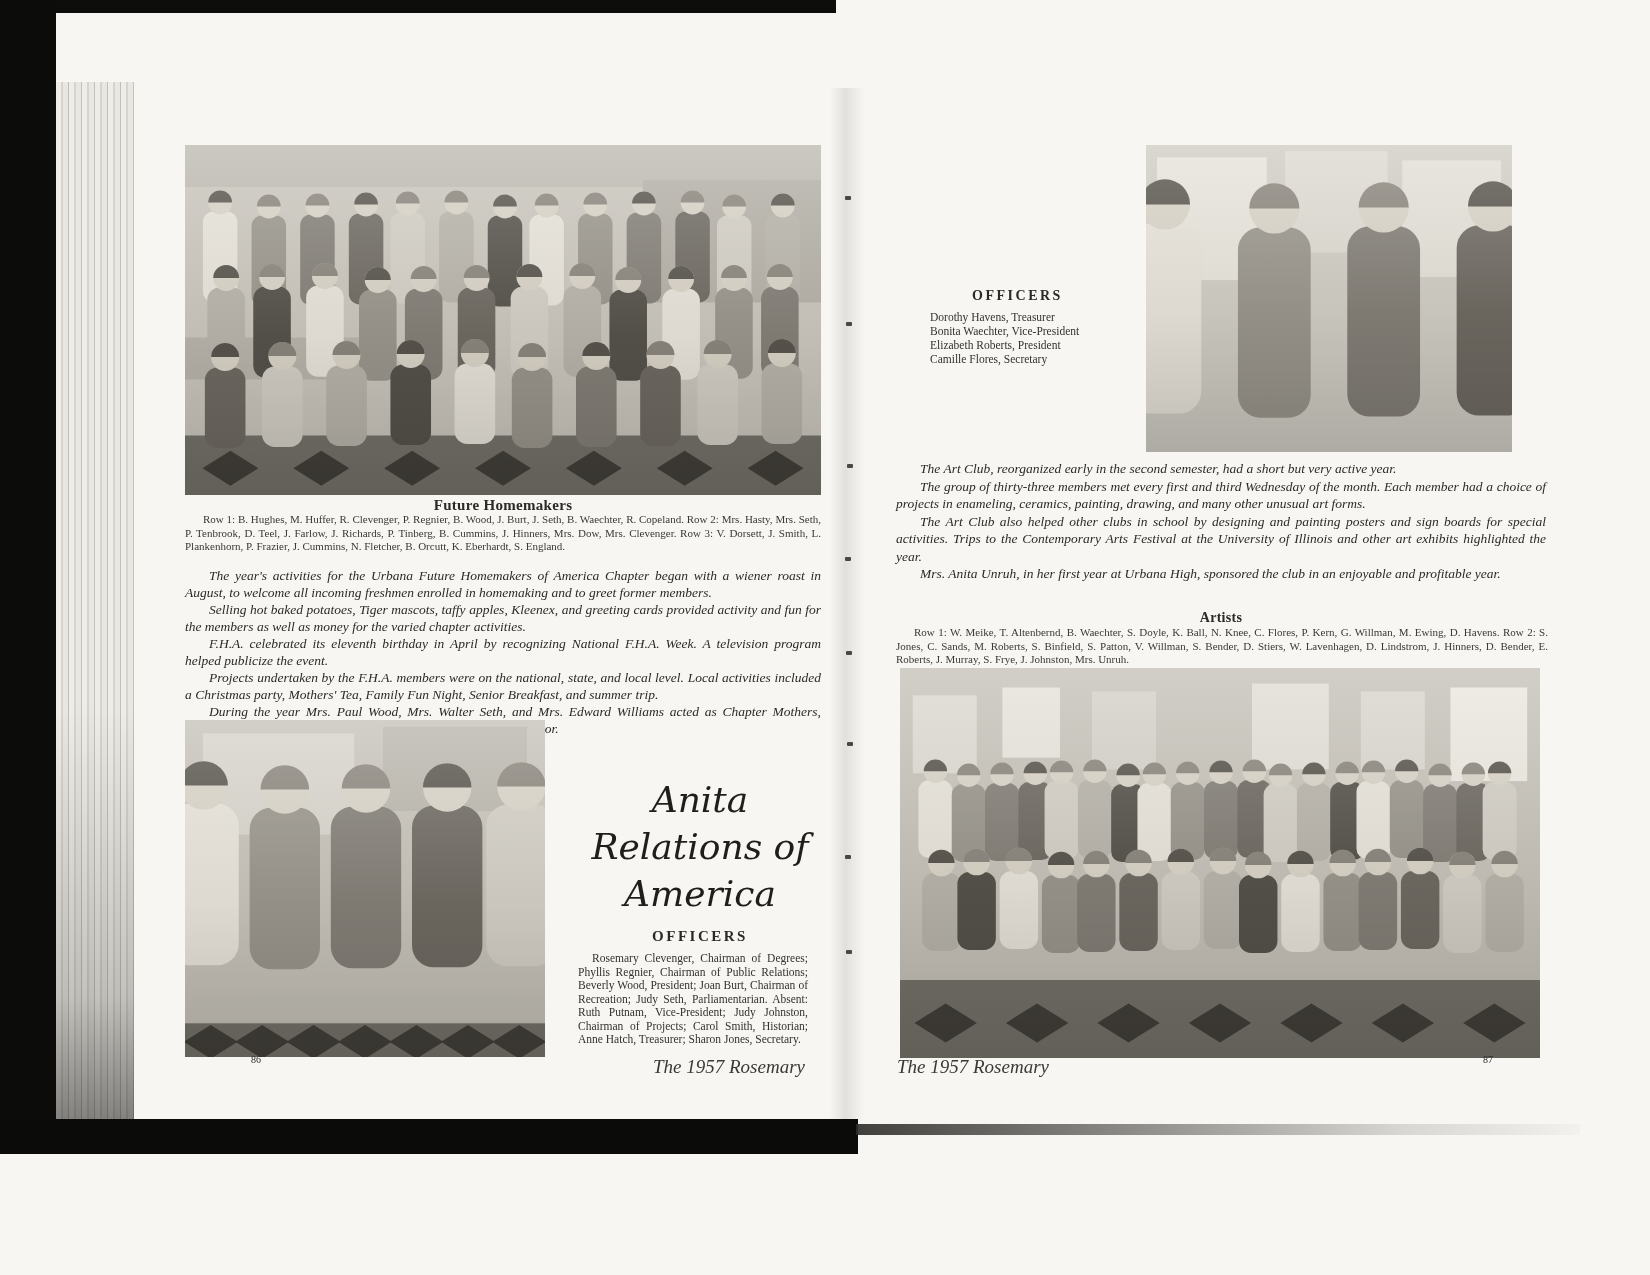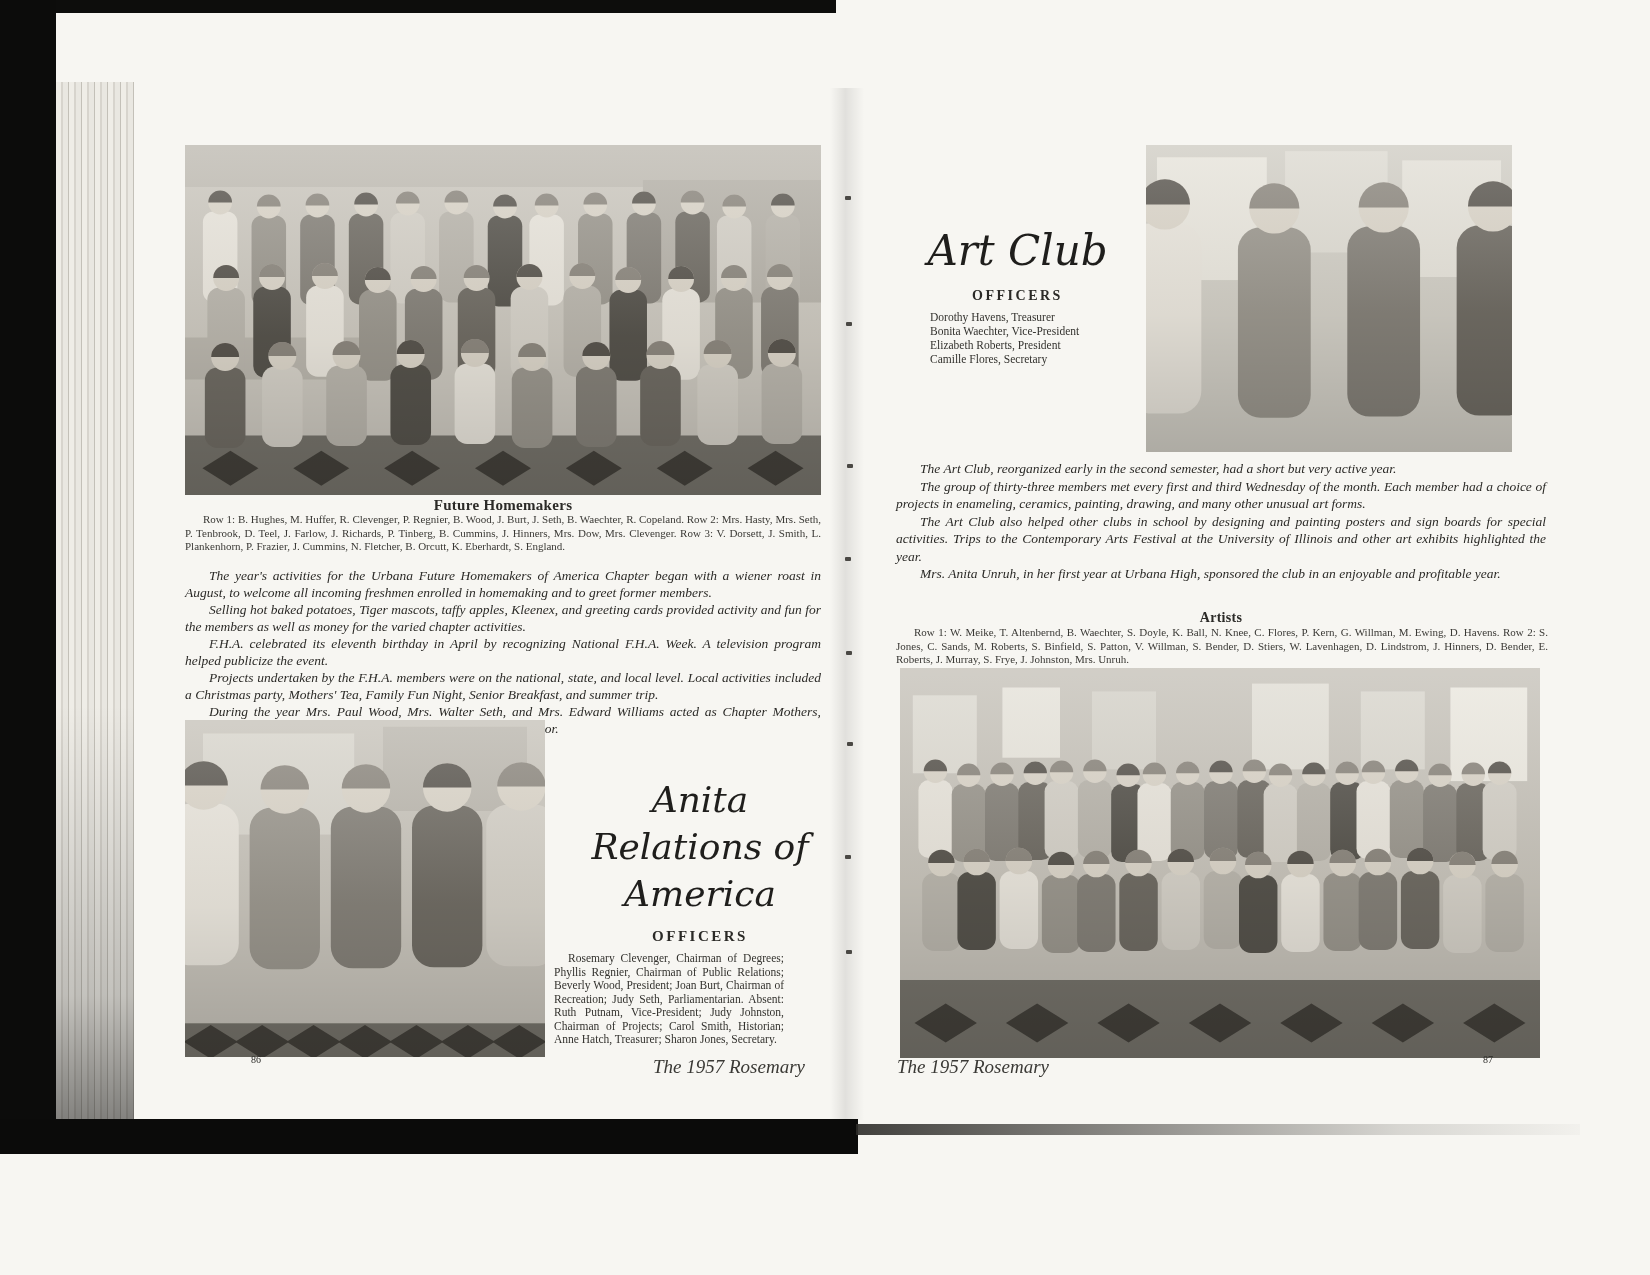--- a/index.html
+++ b/index.html
@@ -228,27 +228,26 @@
   </div>
 
   <div class="script-title" style="left:540px;top:776px;width:320px;font-size:36px;line-height:47px;">
     <div>Anita</div>
     <div>Relations of</div>
     <div>America</div>
   </div>
 
   <div class="officers-head" style="left:540px;top:928px;width:320px;">OFFICERS</div>
 
-  <div class="officers-text" style="left:554px;top:952px;width:230px;">Rosemary Clevenger, Chairman of Degrees; Phyllis Regnier, Chairman of Public Relations; Beverly Wood, President; Joan Burt, Chairman of Recreation; Judy Seth, Parliamentarian. Absent: Ruth Putnam, Vice-President; Judy Johnston, Chairman of Projects; Carol Smith, Historian; Anne Hatch, Treasurer; Sharon Jones, Secretary.</div>
+  <div class="officers-text" style="left:578px;top:952px;width:230px;">Rosemary Clevenger, Chairman of Degrees; Phyllis Regnier, Chairman of Public Relations; Beverly Wood, President; Joan Burt, Chairman of Recreation; Judy Seth, Parliamentarian. Absent: Ruth Putnam, Vice-President; Judy Johnston, Chairman of Projects; Carol Smith, Historian; Anne Hatch, Treasurer; Sharon Jones, Secretary.</div>
 
   <div class="footer-num" style="left:218px;top:1054px;">86</div>
 
   <div class="footer-title" style="left:640px;top:1056px;width:165px;text-align:right;">The 1957 Rosemary</div>
 
-  <div class="script-title" style="left:905px;top:226px;width:225px;font-size:42px;line-height:50px;">Art Club</div>
 
   <div class="officers-head" style="left:905px;top:288px;width:225px;font-size:14px;">OFFICERS</div>
 
   <div class="officer-lines" style="left:930px;top:310px;width:210px;">
     <div>Dorothy Havens, Treasurer</div>
     <div>Bonita Waechter, Vice-President</div>
     <div>Elizabeth Roberts, President</div>
     <div>Camille Flores, Secretary</div>
   </div>
 

